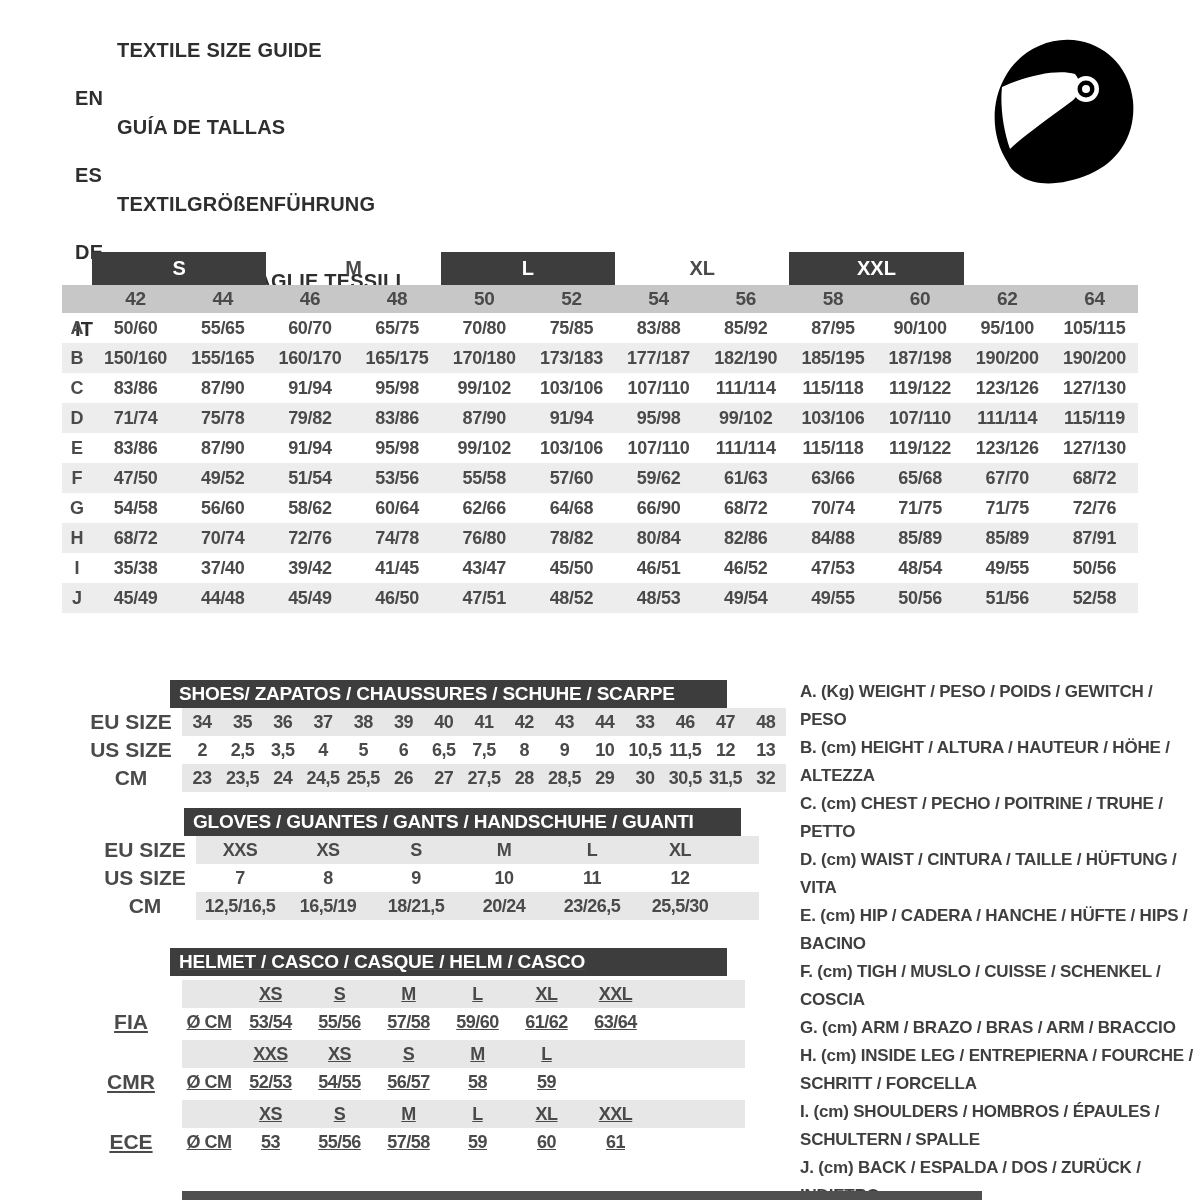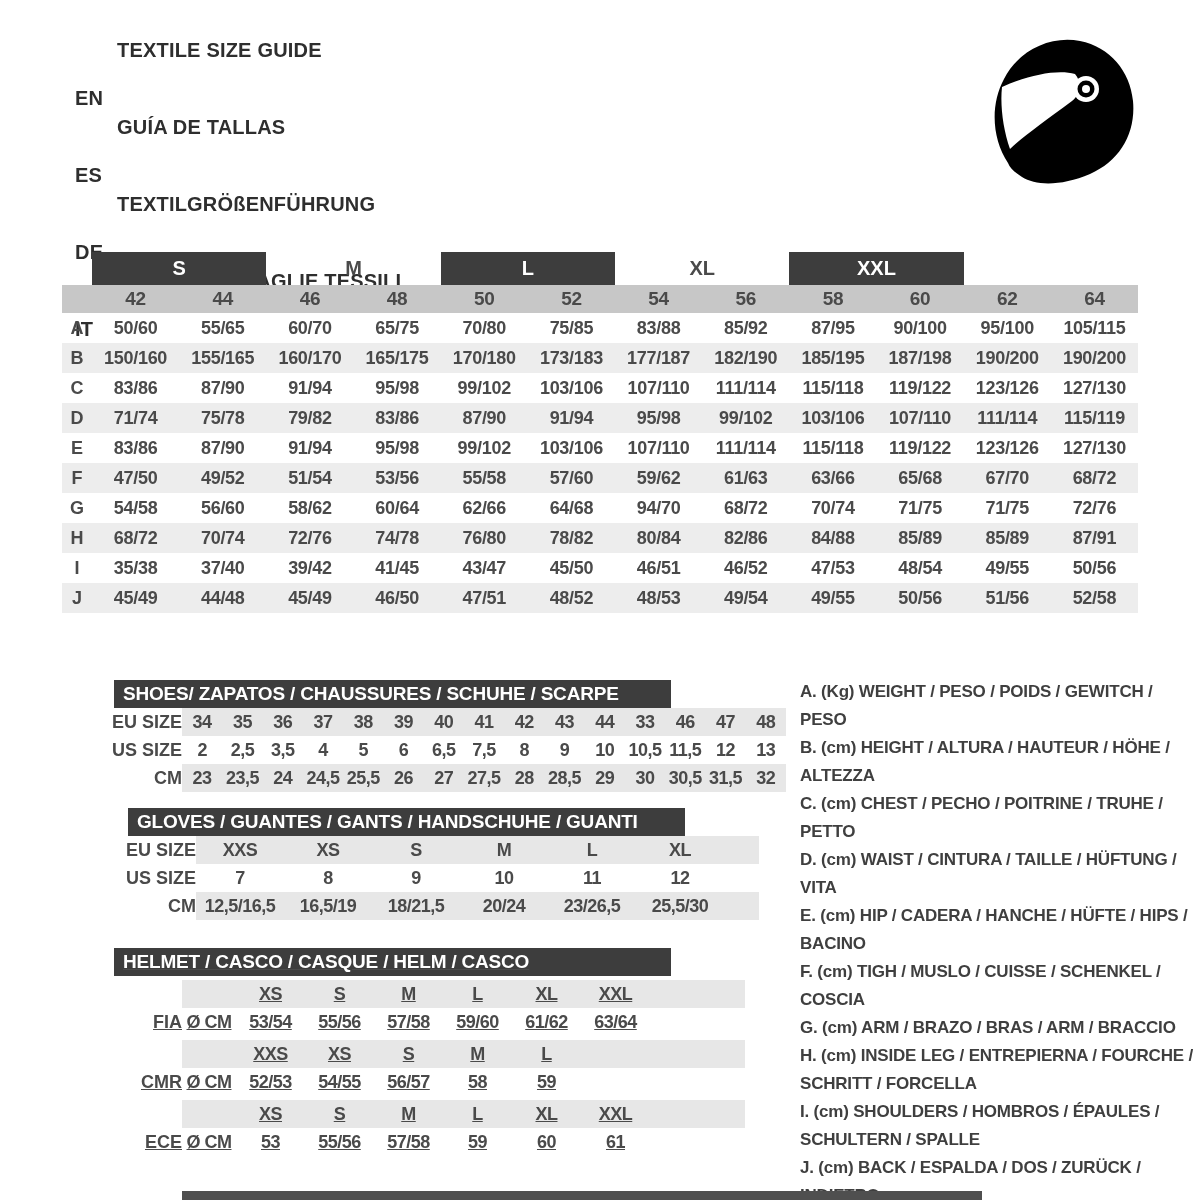--- a/index.html
+++ b/index.html
@@ -24,25 +24,25 @@
   .group-cell{text-align:center;line-height:33px;font-size:20px;grid-column:span 2;}
   .group-cell.boxed{background:var(--dark);color:#fff;}
   .num-row{background:var(--band);height:28px;}
   .num-row .tcell{line-height:28px;font-size:19px;}
   .trow{height:30px;}
   .trow.shaded{background:var(--stripe);}
   .tcell{text-align:center;line-height:30px;font-size:18px;letter-spacing:-.3px;}
   .tlab{text-align:center;line-height:30px;font-size:18px;}
   
   .section-bar{background:var(--dark);color:#fff;height:28px;line-height:28px;font-size:19px;
-    padding-left:9px;width:557px;box-sizing:border-box;margin-left:52px;letter-spacing:-.2px;}
+    padding-left:9px;width:557px;box-sizing:border-box;margin-left:108px;letter-spacing:-.2px;}
   
   .shoes{position:absolute;left:62px;top:680px;width:724px;}
   .srow{display:grid;grid-template-columns:120px repeat(15,1fr);height:28px;}
-  .rlab{padding-left:18px;text-align:right;line-height:28px;font-size:18px;}
+  .rlab{padding-left:18px;text-align:center;line-height:28px;font-size:21px;}
   .cell{text-align:center;line-height:28px;font-size:18px;letter-spacing:-.5px;}
   .band{background:var(--sect);}
   
   .gloves{position:absolute;left:76px;top:808px;width:683px;}
   .grow{display:grid;grid-template-columns:120px repeat(6,88px) 1fr;height:28px;}
   
   .helmetsec{position:absolute;left:62px;top:948px;width:683px;text-decoration:underline;}
   .hrow{display:grid;grid-template-columns:120px 54px repeat(6,69px) 1fr;height:28px;}
   .hrow.gap{margin-top:4px;}
   
@@ -198,21 +198,21 @@
         <div class="tcell">68/72</div>
       </div>
       <div class="t-grid trow">
         <div class="tlab">G</div>
         <div class="tcell">54/58</div>
         <div class="tcell">56/60</div>
         <div class="tcell">58/62</div>
         <div class="tcell">60/64</div>
         <div class="tcell">62/66</div>
         <div class="tcell">64/68</div>
-        <div class="tcell">94/70</div>
+        <div class="tcell">66/90</div>
         <div class="tcell">68/72</div>
         <div class="tcell">70/74</div>
         <div class="tcell">71/75</div>
         <div class="tcell">71/75</div>
         <div class="tcell">72/76</div>
       </div>
       <div class="t-grid trow shaded">
         <div class="tlab">H</div>
         <div class="tcell">68/72</div>
         <div class="tcell">70/74</div>

